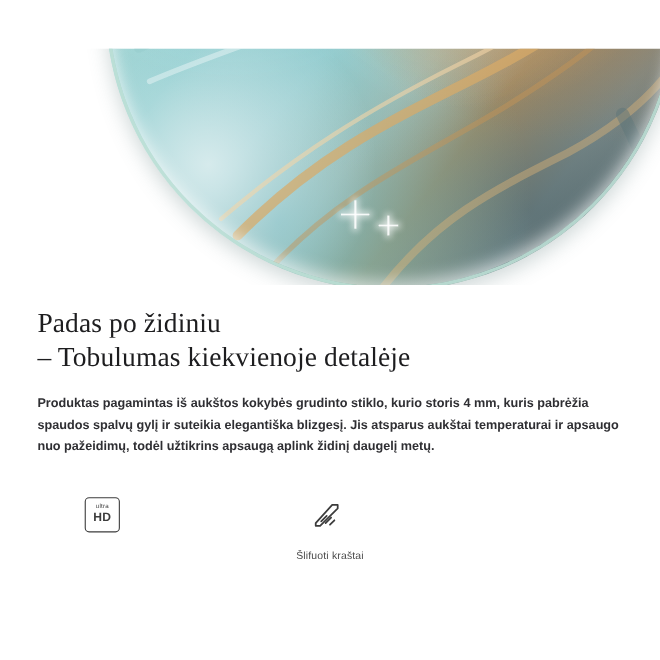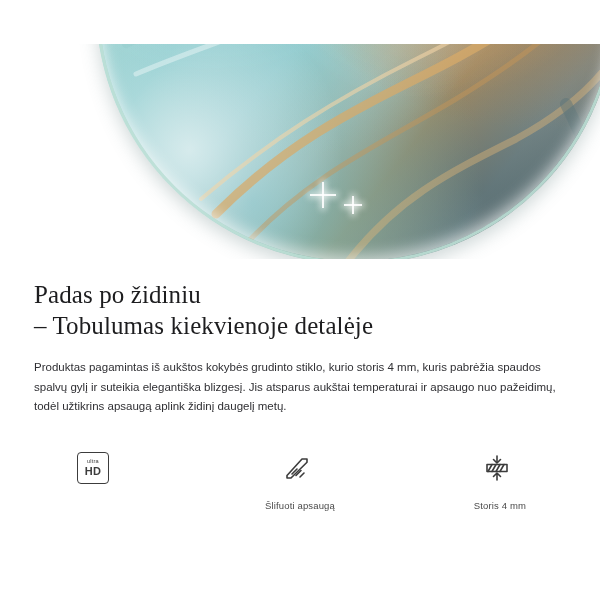--- a/index.html
+++ b/index.html
@@ -126,20 +126,21 @@
   }
   .headline .line2 { display: block; }
 
   .body-copy {
     margin: 0;
     padding: 17px 34px 0 34px;
     font-size: 11.5px;
     line-height: 19.5px;
     color: #2f2f33;
     text-align: left;
+    font-weight: bold;
   }
 
   
   .features {
     position: absolute;
     left: 0;
     top: 395px;
     width: 600px;
     display: grid;
     grid-template-columns: repeat(3, 1fr);
@@ -249,31 +250,18 @@
 
 
 
     <div class="feature">
       <span class="feature-icon">
         <svg width="40" height="40" viewBox="0 0 40 40" fill="none" stroke="#3c3c3c" stroke-width="1.6" stroke-linecap="round" stroke-linejoin="round">
           <path d="M10 27.5L25 11h5v3.2L14 30h-4v-2.5z"></path>
           <path d="M15 26l5-5M19 27.5l5-5M23 29l4-4"></path>
         </svg>
       </span>
-      <span class="feature-label">Šlifuoti apsaugą</span>
+      <span class="feature-label">Šlifuoti kraštai</span>
     </div>
 
-    <div class="feature">
-      <span class="feature-icon">
-        <svg width="40" height="40" viewBox="0 0 40 40" fill="none" stroke="#3c3c3c" stroke-width="1.6" stroke-linecap="round" stroke-linejoin="round">
-          <path d="M20 8v6"></path>
-          <path d="M16.5 11.5L20 15l3.5-3.5"></path>
-          <rect x="10" y="16.5" width="20" height="7"></rect>
-          <path d="M11 23.5l4-7M15 23.5l4-7M19 23.5l4-7M23 23.5l4-7"></path>
-          <path d="M20 32v-6"></path>
-          <path d="M16.5 28.5L20 25l3.5 3.5"></path>
-        </svg>
-      </span>
-      <span class="feature-label">Storis 4 mm</span>
-    </div>
 
   </div>
 </div>
 
 </body></html>

